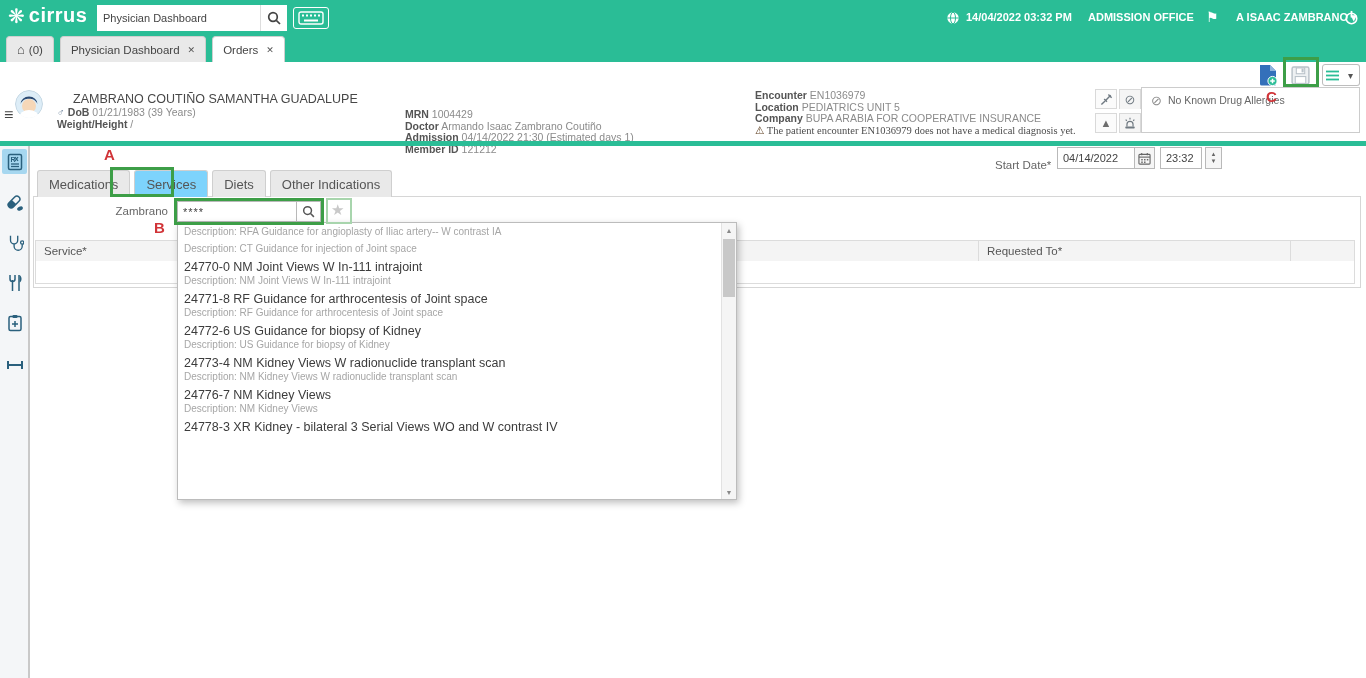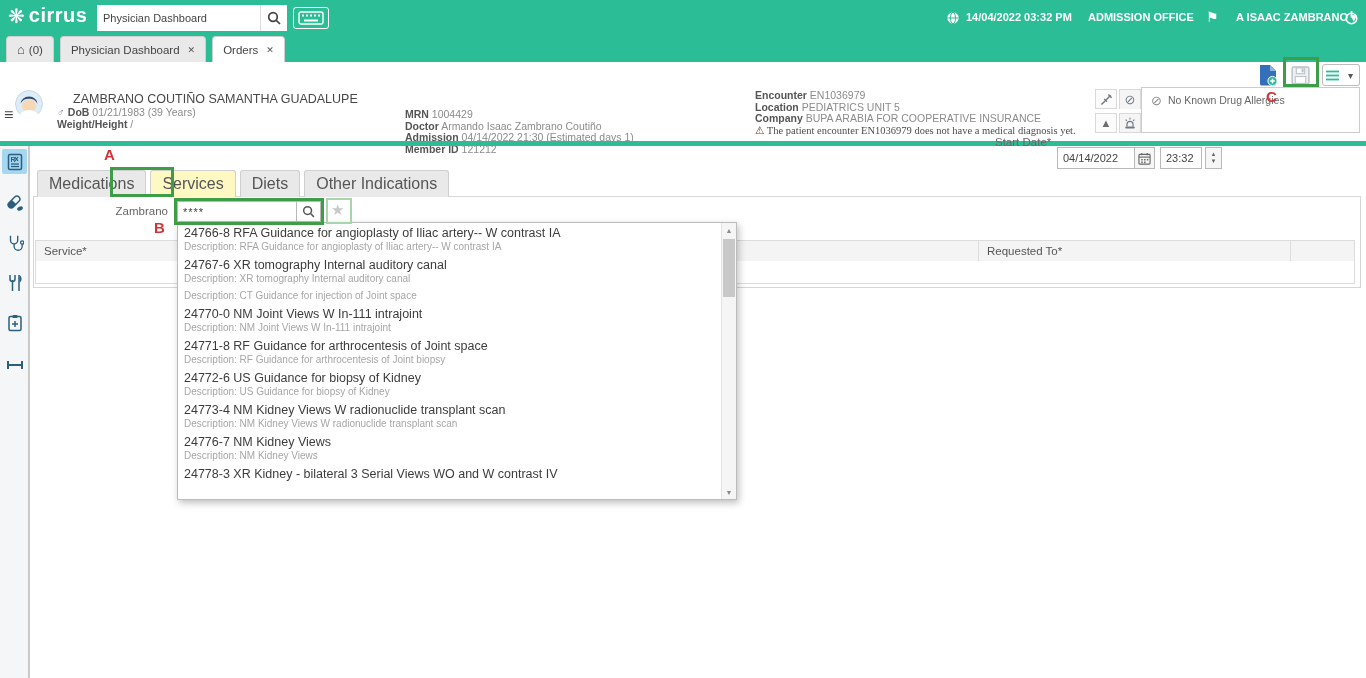--- a/index.html
+++ b/index.html
@@ -55,23 +55,23 @@
         justify-content:center;color:#2a607d;cursor:pointer;border-radius:2px;}
   .side-ic.active{background:#a6d7f0;}
 
   
   .sd-label{font-size:11.5px;color:#666;}
   .fld{border:1px solid #b9b9b9;background:#fff;font:11px "Liberation Sans",sans-serif;color:#444;
         padding:0 5px;box-sizing:border-box;outline:none;}
   .fld-btn{border:1px solid #b9b9b9;background:#f6f6f6;display:flex;align-items:center;
         justify-content:center;cursor:pointer;box-sizing:border-box;}
   .otab{height:26px;display:flex;align-items:center;padding:0 11px;background:#e9e9e9;
-        border:1px solid #cfcfcf;border-bottom:none;border-radius:3px 3px 0 0;font-size:16px;
+        border:1px solid #cfcfcf;border-bottom:none;border-radius:3px 3px 0 0;font-size:13px;
         color:#555;margin-right:4px;cursor:pointer;white-space:nowrap;}
-  .otab.active{background:#fef9c3;z-index:3;position:relative;}
+  .otab.active{background:#7dd3fc;z-index:3;position:relative;}
   .panel{position:absolute;left:33px;top:196px;width:1328px;height:92px;border:1px solid #d6d6d6;
         background:#fff;box-sizing:border-box;}
   .grid-head{position:absolute;left:35px;top:240px;width:1320px;height:22px;background:#f4f4f4;
         border:1px solid #dcdcdc;box-sizing:border-box;display:flex;}
   .grid-head div{font-size:11.5px;color:#555;padding:4px 0 0 8px;box-sizing:border-box;
         border-right:1px solid #dcdcdc;}
   .grid-row{position:absolute;left:35px;top:261px;width:1320px;height:23px;background:#fff;
         border:1px solid #dcdcdc;border-top:none;box-sizing:border-box;}
 
   
@@ -343,21 +343,21 @@
             <g stroke="#2a607d" stroke-width="2" fill="none">
               <line x1="2" y1="5" x2="2" y2="13"></line>
               <line x1="16" y1="5" x2="16" y2="13"></line>
               <line x1="2" y1="9" x2="16" y2="9"></line>
             </g>
           </svg>
       </span>
     </span>
   </div>
 
-  <span class="sd-label abs" style="left:995px;top:136px;">Start Date*</span>
+  <span class="sd-label abs" style="left:995px;top:159px;">Start Date*</span>
   <input class="fld abs" style="left: 1057px; top: 147px; width: 78px; height: 22px;" value="04/14/2022">
   <button class="fld-btn abs" style="left:1134px;top:147px;width:21px;height:22px;">
     <span>
       <svg width="13" height="13" viewBox="0 0 14 14">
           <rect x="1" y="2.5" width="12" height="10.5" rx="1" fill="none" stroke="#666" stroke-width="1.2"></rect>
           <line x1="1" y1="5.5" x2="13" y2="5.5" stroke="#666" stroke-width="1.2"></line>
           <line x1="4" y1="1" x2="4" y2="3.5" stroke="#666" stroke-width="1.2"></line>
           <line x1="10" y1="1" x2="10" y2="3.5" stroke="#666" stroke-width="1.2"></line>
           <g fill="#666">
             <rect x="3.5" y="7.5" width="1.6" height="1.6"></rect>
@@ -407,37 +407,32 @@
   <div class="grid-head">
     <div style="width:943px;">Service*</div>
     <div style="width:312px;">Requested To*</div>
     <div style="flex:1;border-right:none;"></div>
   </div>
   <div class="grid-row"></div>
 
   <div class="dropdown">
     <div class="dd-list">
       <div class="dd-item">
-        <div class="dd-title">24766-8 RFA Guidance for angioplasty of Iliac artery-- W contrast IA</div>
         <div class="dd-desc">Description: RFA Guidance for angioplasty of Iliac artery-- W contrast IA</div>
-      </div>
-      <div class="dd-item">
-        <div class="dd-title">24767-6 XR tomography Internal auditory canal</div>
-        <div class="dd-desc">Description: XR tomography Internal auditory canal</div>
       </div>
       <div class="dd-item">
         <div class="dd-desc">Description: CT Guidance for injection of Joint space</div>
       </div>
       <div class="dd-item">
         <div class="dd-title">24770-0 NM Joint Views W In-111 intrajoint</div>
         <div class="dd-desc">Description: NM Joint Views W In-111 intrajoint</div>
       </div>
       <div class="dd-item">
         <div class="dd-title">24771-8 RF Guidance for arthrocentesis of Joint space</div>
-        <div class="dd-desc">Description: RF Guidance for arthrocentesis of Joint biopsy</div>
+        <div class="dd-desc">Description: RF Guidance for arthrocentesis of Joint space</div>
       </div>
       <div class="dd-item">
         <div class="dd-title">24772-6 US Guidance for biopsy of Kidney</div>
         <div class="dd-desc">Description: US Guidance for biopsy of Kidney</div>
       </div>
       <div class="dd-item">
         <div class="dd-title">24773-4 NM Kidney Views W radionuclide transplant scan</div>
         <div class="dd-desc">Description: NM Kidney Views W radionuclide transplant scan</div>
       </div>
       <div class="dd-item">

